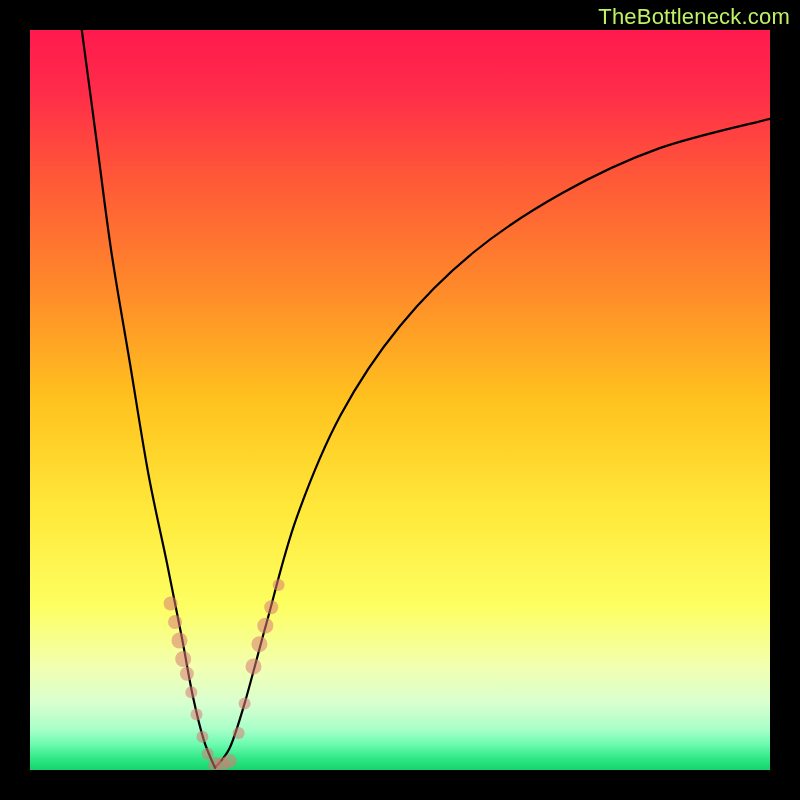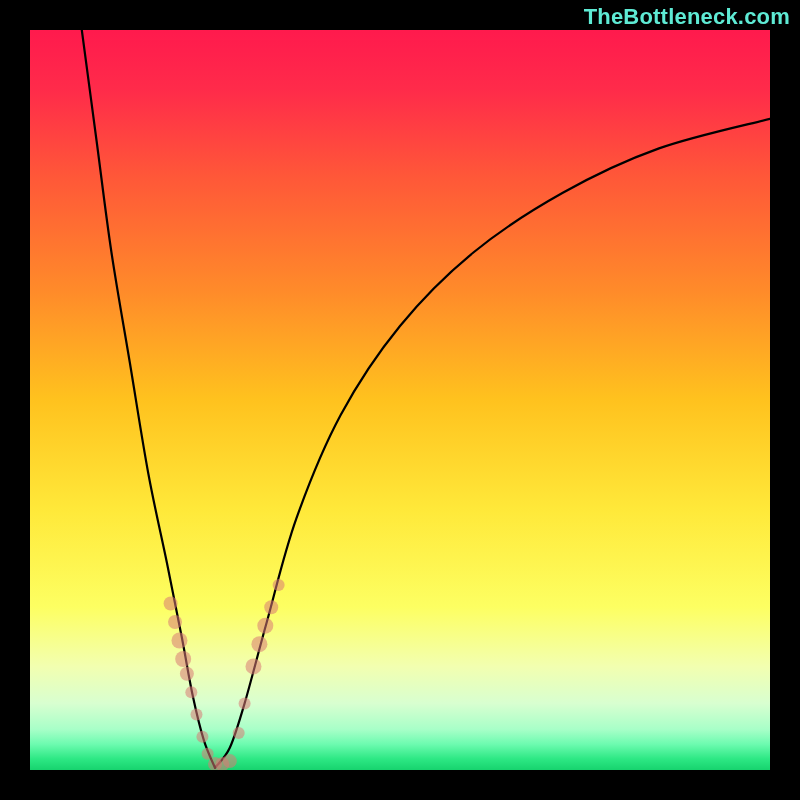--- a/index.html
+++ b/index.html
@@ -28,23 +28,23 @@
     overflow: hidden;
   }
   .gradient {
     position: absolute;
     inset: 0;
   }
   .watermark {
     position: absolute;
     top: 4px;
     right: 10px;
-    color: #5eead4;
+    color: #bef264;
     font-size: 22px;
-    font-weight: 700;
+    font-weight: 400;
     letter-spacing: 0.2px;
   }
   svg.curves {
     position: absolute;
     inset: 0;
   }
   .marker {
     fill: #d87a74;
     fill-opacity: 0.55;
   }

